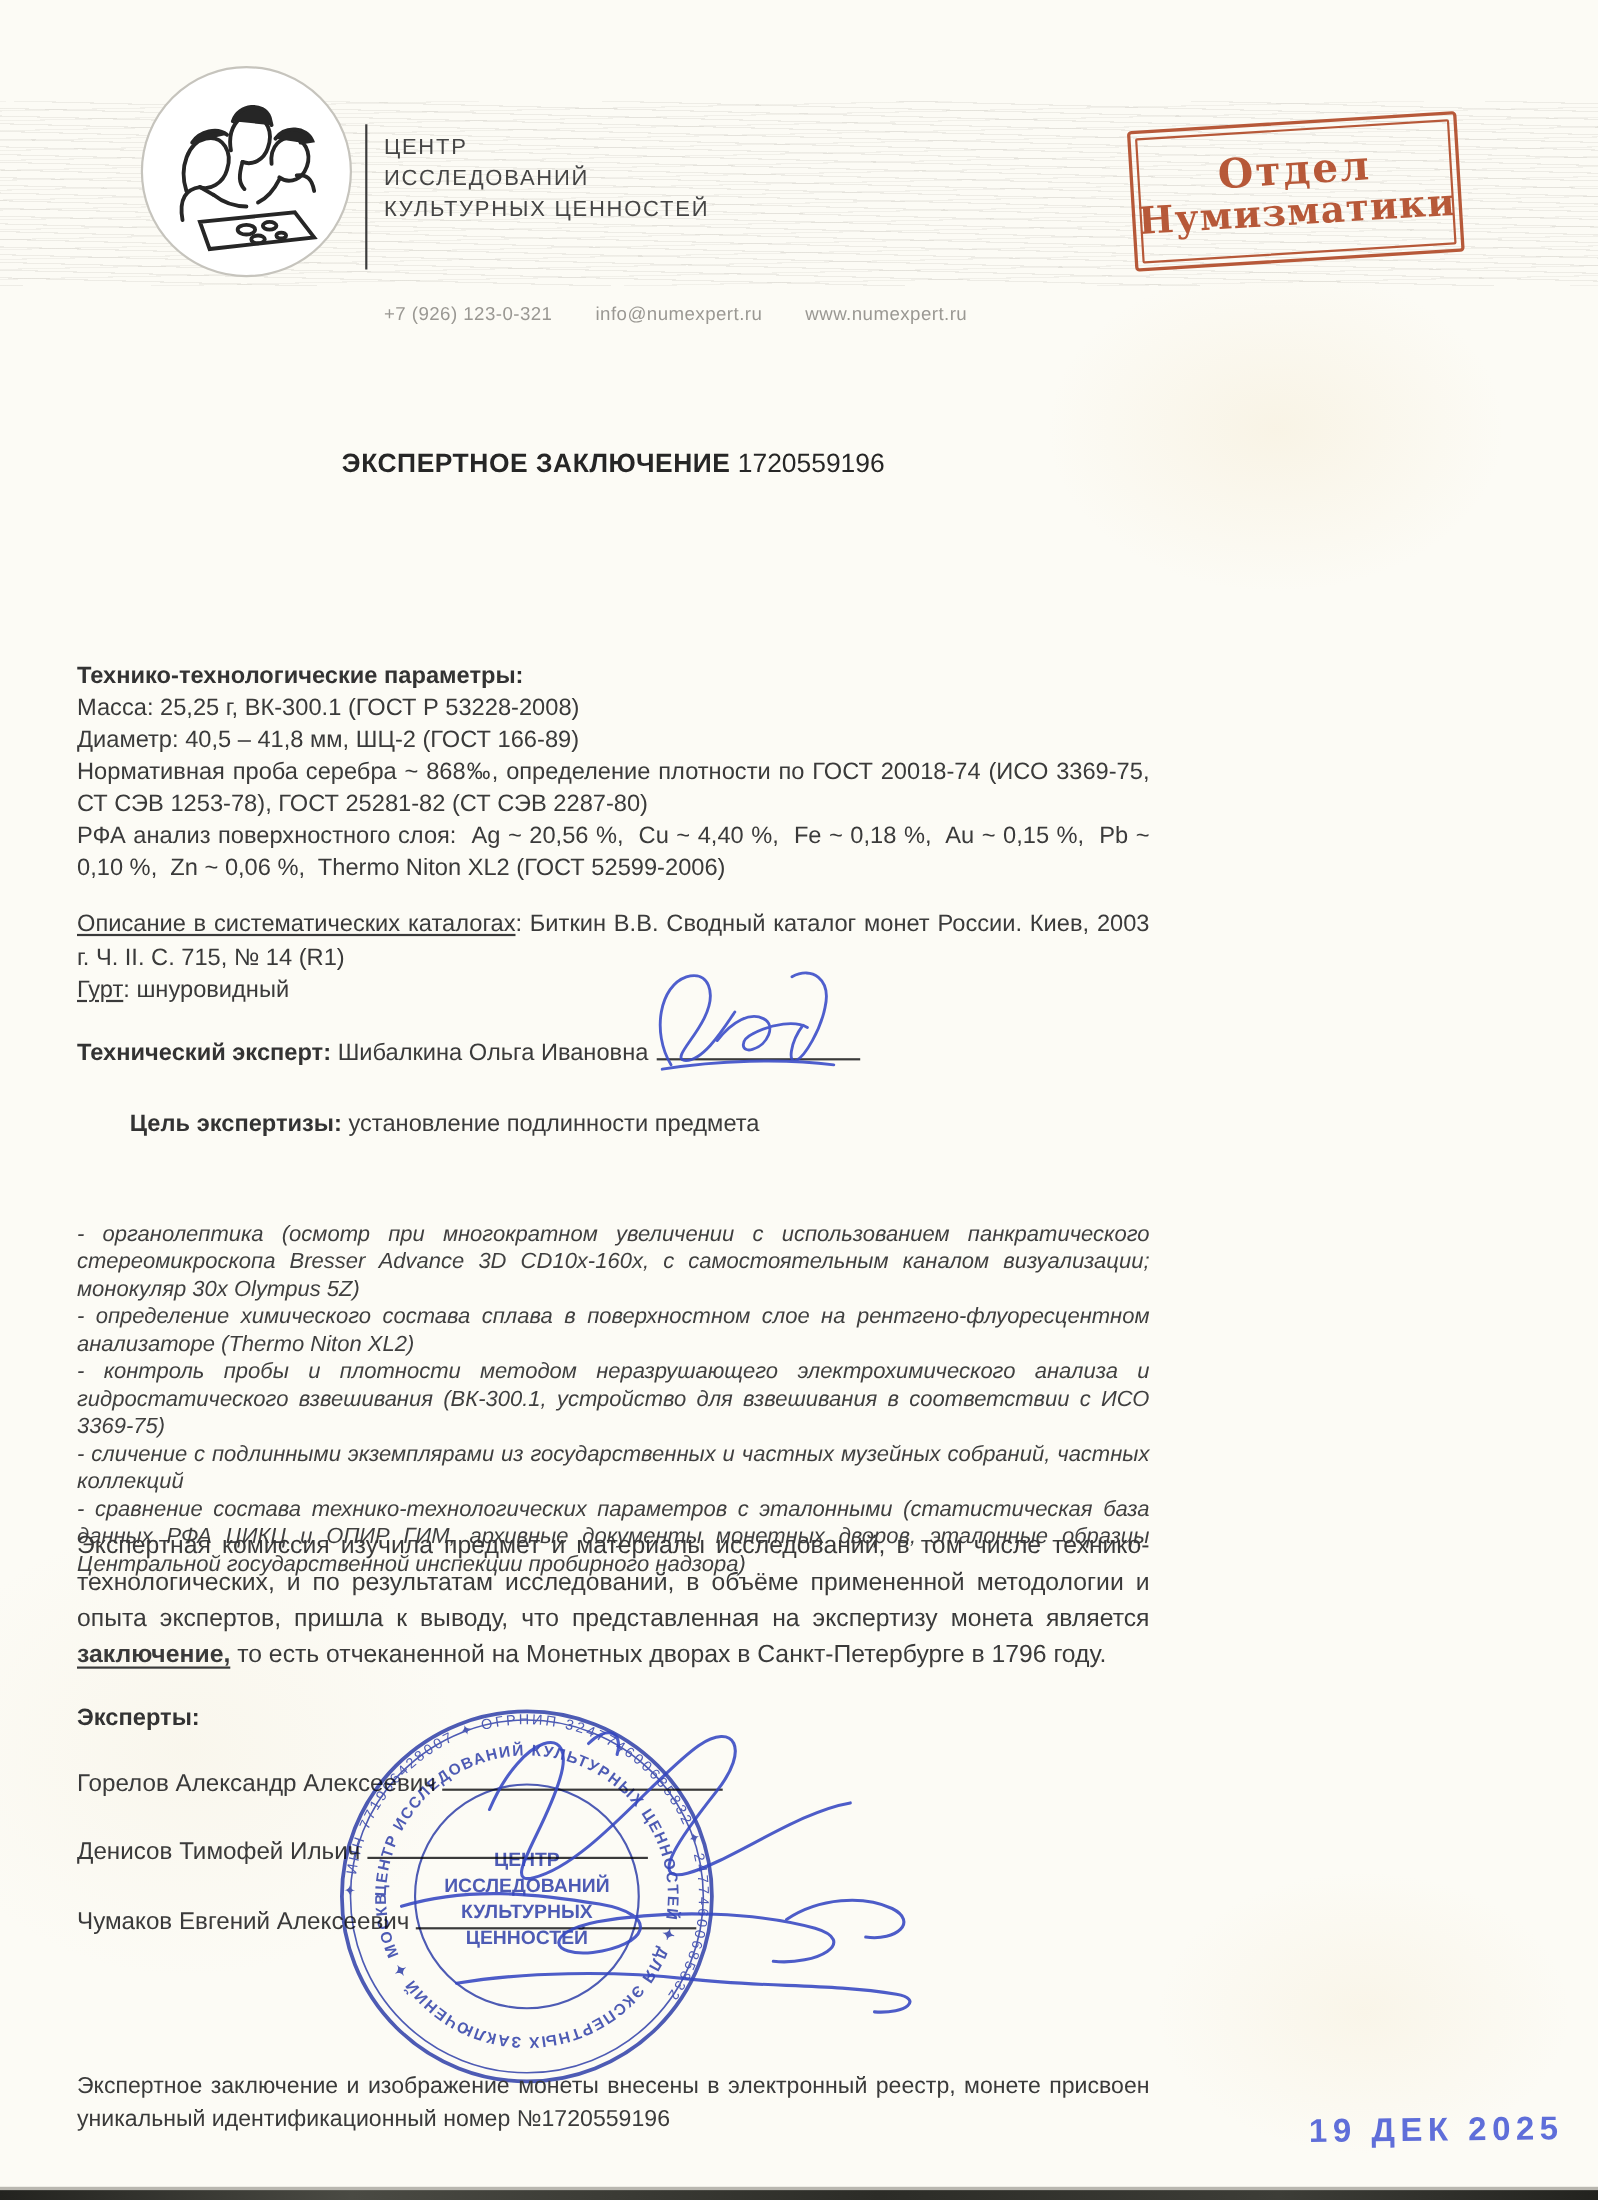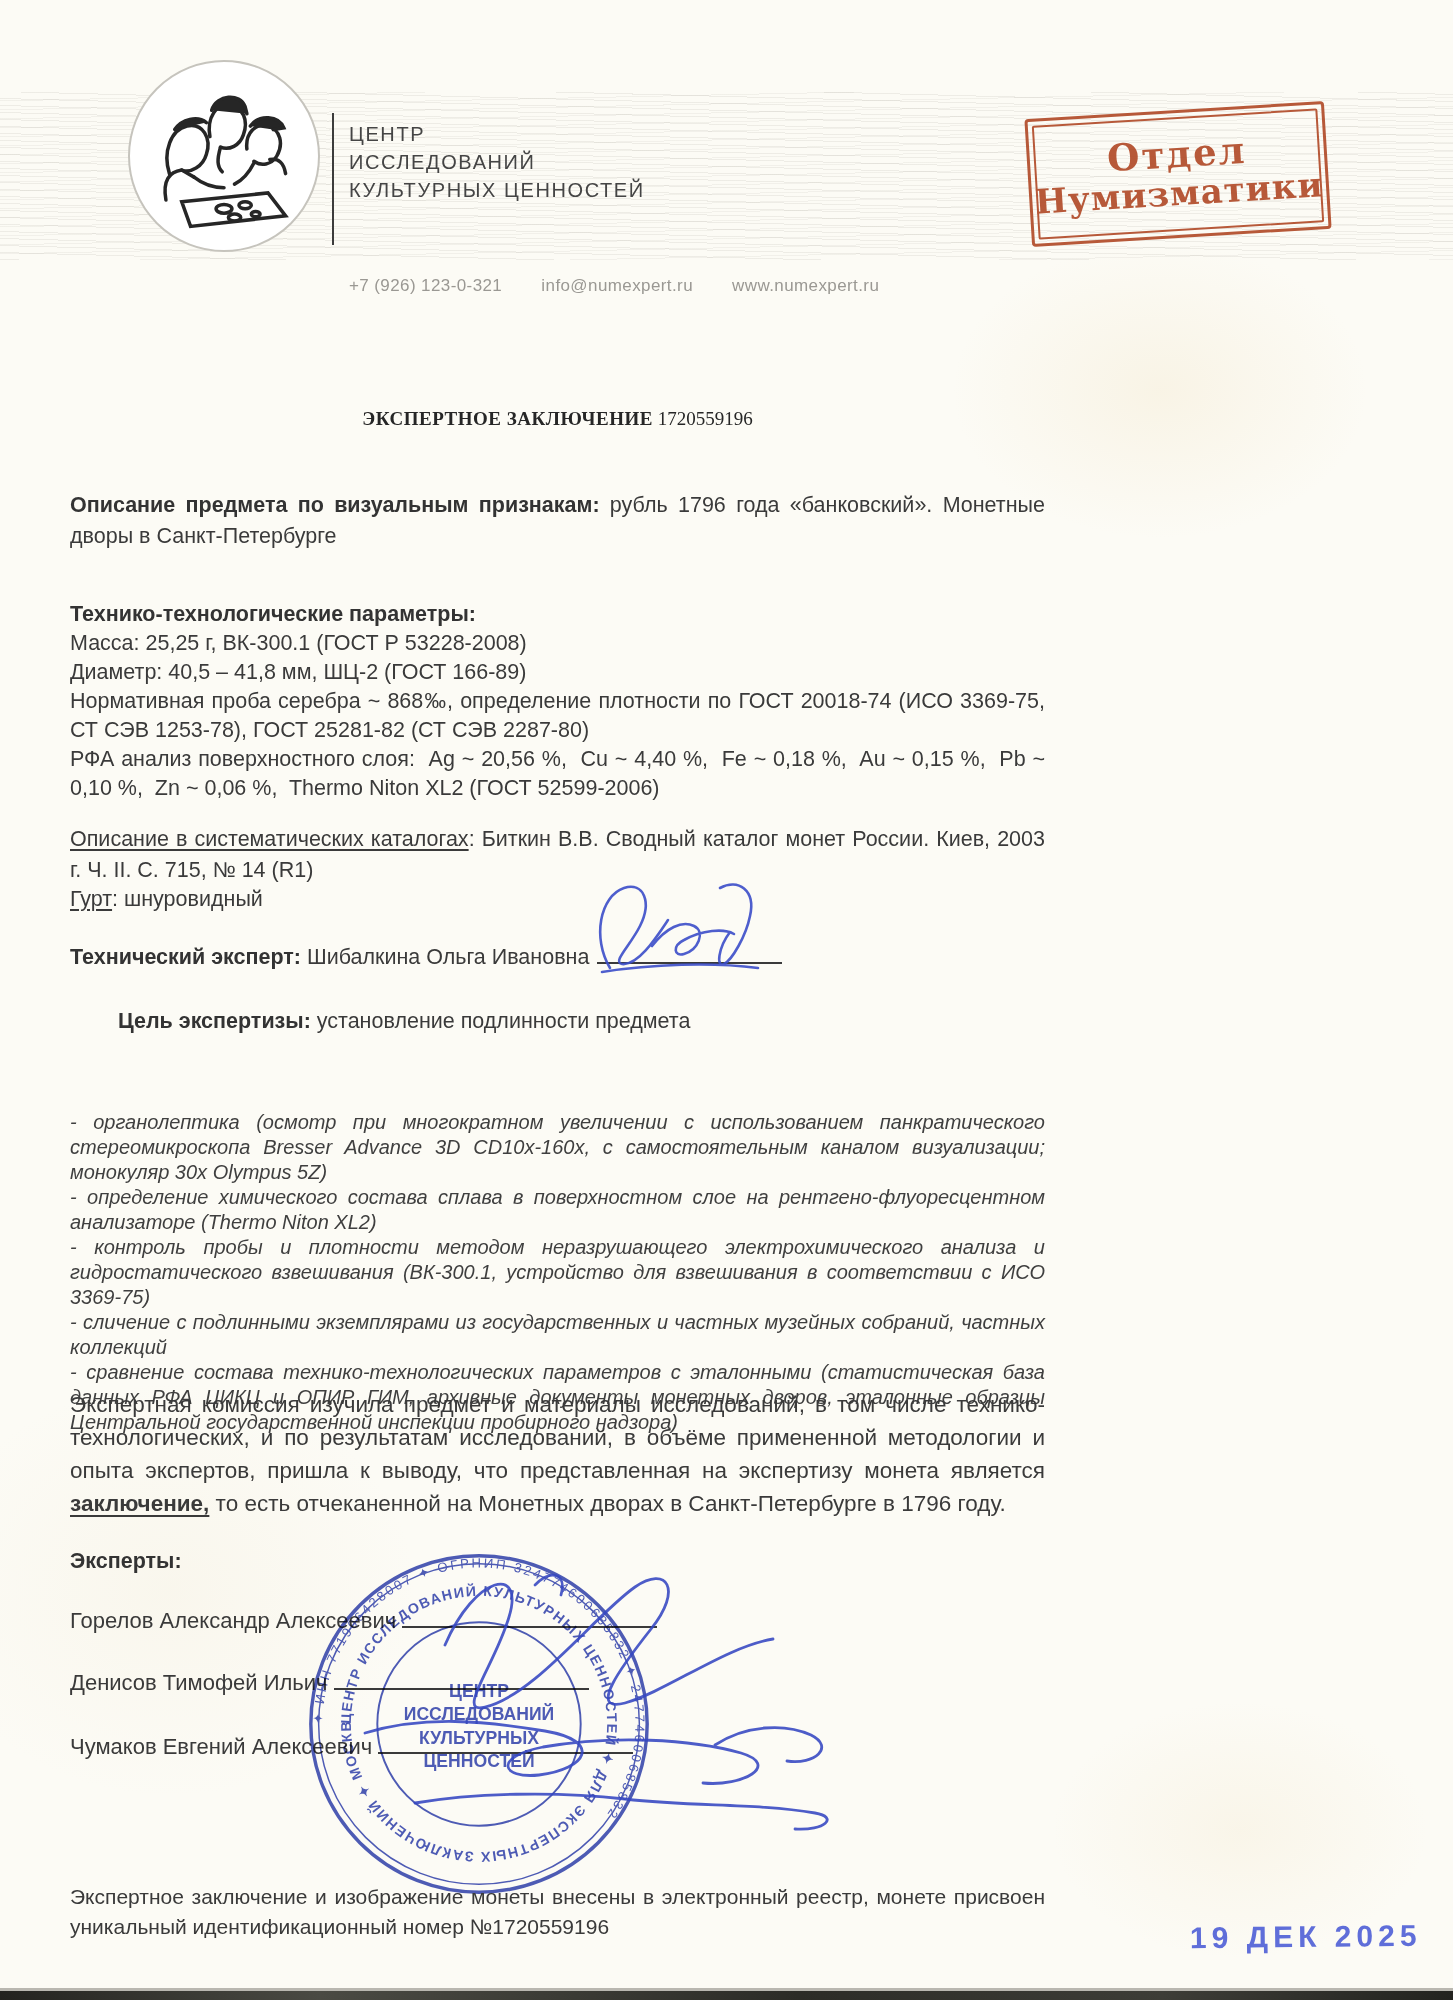--- a/index.html
+++ b/index.html
@@ -40,21 +40,21 @@
   .red-stamp .inner{
     width:100%;height:100%;border:2px solid #b24c2a;border-radius:2px;box-sizing:border-box;
     display:flex;flex-direction:column;align-items:center;justify-content:center;
     color:#b24c2a;font-family:"DejaVu Serif","Liberation Serif",serif;
   }
   .red-stamp .l1{font-size:37px;line-height:38px;font-weight:600;letter-spacing:2px;}
   .red-stamp .l2{font-size:34px;line-height:40px;font-weight:600;letter-spacing:1px;}
 
   
   .abs{position:absolute;left:70px;width:975px;}
-  .doc-title{top:408px;text-align:center;font-family:Liberation Serif, serif;font-size:19px;color:#262626;}
+  .doc-title{top:408px;text-align:center;font-family:Liberation Sans, sans-serif;font-size:24px;color:#262626;}
   .doc-title b{font-weight:700;letter-spacing:.5px;}
   p.body{margin:0;font-size:21.5px;line-height:31px;text-align:justify;color:#3a3a3a;}
   .sec-desc{top:490px;}
   .sec-tech{top:600px;}
   .sec-tech p.body{text-align:justify;line-height:29px;}
   .sec-tech p.nojust{text-align:left;}
   .prewrap{white-space:pre-wrap;}
   b.lbl{color:#333;}
   .ul{text-decoration:underline;text-underline-offset:3px;}
   .sec-catalog{top:824px;}
@@ -149,23 +149,20 @@
       <div class="l2">Нумизматики</div>
     </div>
   </div>
 
   <div class="abs doc-title">
     <b>ЭКСПЕРТНОЕ ЗАКЛЮЧЕНИЕ</b>
     <span> </span>
     <span>1720559196</span>
   </div>
 
-  <div class="abs sec-desc">
-    <p class="body"><b class="lbl">Описание предмета по визуальным признакам:</b><span> рубль 1796 года «банковский». Монетные дворы в Санкт-Петербурге</span></p>
-  </div>
 
   <div class="abs sec-tech">
     <p class="body nojust"><b class="lbl">Технико-технологические параметры:</b></p>
     <p class="body nojust">Масса: 25,25 г, ВК-300.1 (ГОСТ Р 53228-2008)</p>
     <p class="body nojust">Диаметр: 40,5 – 41,8 мм, ШЦ-2 (ГОСТ 166-89)</p>
     <p class="body">Нормативная проба серебра ~ 868‰, определение плотности по ГОСТ 20018-74 (ИСО 3369-75, СТ СЭВ 1253-78), ГОСТ 25281-82 (СТ СЭВ 2287-80)</p>
     <p class="body prewrap">РФА анализ поверхностного слоя:  Ag ~ 20,56 %,  Cu ~ 4,40 %,  Fe ~ 0,18 %,  Au ~ 0,15 %,  Pb ~ 0,10 %,  Zn ~ 0,06 %,  Thermo Niton XL2 (ГОСТ 52599-2006)</p>
   </div>
 
   <div class="abs sec-catalog">

